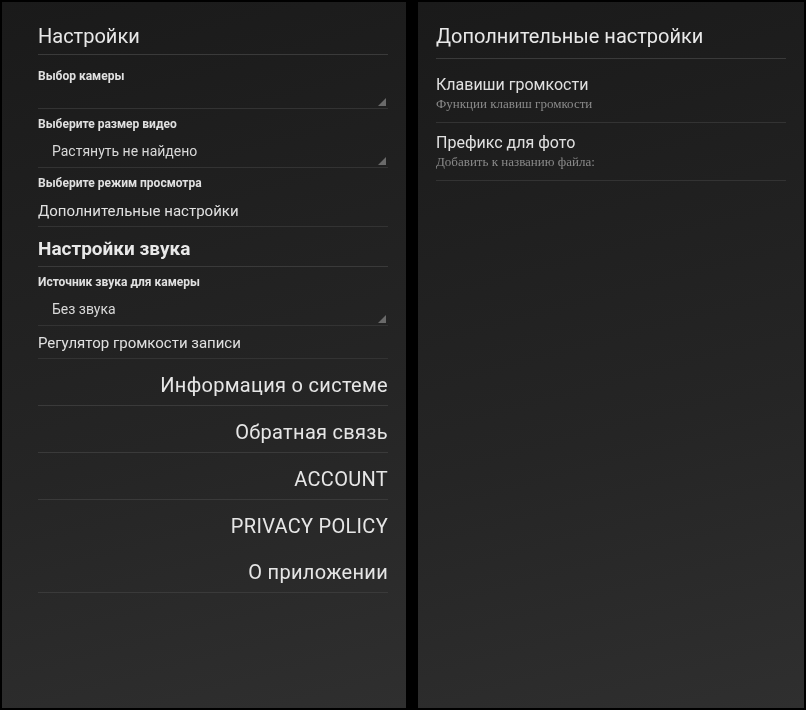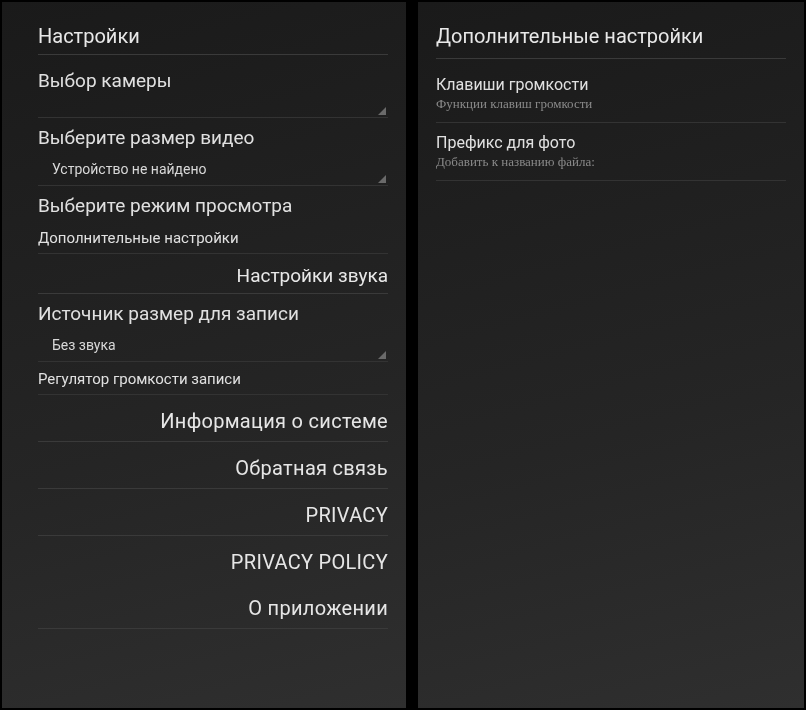--- a/index.html
+++ b/index.html
@@ -38,22 +38,22 @@
     .item-simple {
       color: #e0e0e0;
       font-size: 15px;
       font-weight: 400;
       padding: 8px 0 6px 0;
       border-bottom: 1px solid #333;
       cursor: pointer;
     }
     .item-label {
       color: #e0e0e0;
-      font-size: 19px;
-      font-weight: 400;
+      font-size: 12px;
+      font-weight: 700;
       padding: 8px 0 4px 0;
     }
     .spinner {
       position: relative;
       border-bottom: 1px solid #333;
       padding: 8px 0 8px 14px;
       color: #d8d8d8;
       font-size: 14px;
       min-height: 28px;
       cursor: pointer;
@@ -69,25 +69,24 @@
       right: 2px;
       bottom: 2px;
       width: 0;
       height: 0;
       border-left: 8px solid transparent;
       border-bottom: 8px solid #6a6a6a;
     }
     .section-title {
       color: #e8e8e8;
       font-size: 19px;
-      font-weight: 400;
+      font-weight: 700;
       padding: 10px 0 6px 0;
       border-bottom: 1px solid #3a3a3a;
       cursor: pointer;
-      text-align: right;
     }
     .section-title-big {
       color: #e6e6e6;
       font-size: 20px;
       font-weight: 400;
       padding: 14px 0 8px 0;
       border-bottom: 1px solid #3a3a3a;
       cursor: pointer;
       letter-spacing: 0.3px;
       text-align: right;
@@ -126,39 +125,39 @@
 <div class="panel panel-left">
   <div class="h-title">Настройки</div>
 
   <div class="item-label">Выбор камеры</div>
   <div class="spinner spinner-empty">
     <span></span>
   </div>
 
   <div class="item-label">Выберите размер видео</div>
   <div class="spinner">
-    <span>Устройство не найдено</span>
+    <span>Растянуть не найдено</span>
   </div>
 
   <div class="item-label">Выберите режим просмотра</div>
 
   <div class="item-simple">Дополнительные настройки</div>
 
   <div class="section-title">Настройки звука</div>
 
-  <div class="item-label">Источник размер для записи</div>
+  <div class="item-label">Источник звука для камеры</div>
   <div class="spinner">
     <span>Без звука</span>
   </div>
 
   <div class="item-simple">Регулятор громкости записи</div>
 
   <div class="section-title-big">Информация о системе</div>
   <div class="section-title-big">Обратная связь</div>
-  <div class="section-title-big">PRIVACY</div>
+  <div class="section-title-big">ACCOUNT</div>
   <div class="section-title-big" style="border-bottom:none;">PRIVACY POLICY</div>
   <div class="section-title-big">О приложении</div>
 </div>
 
 <div class="panel">
   <div class="r-title">Дополнительные настройки</div>
 
   <div class="r-item">
     <div class="r-item-title">Клавиши громкости</div>
     <div class="r-item-sub">Функции клавиш громкости</div>

